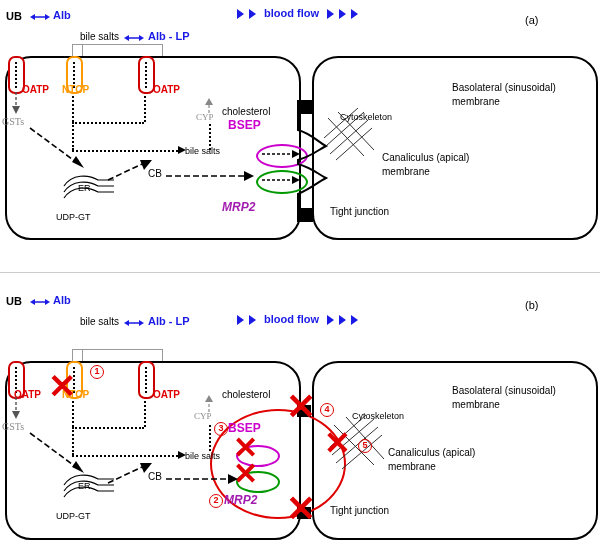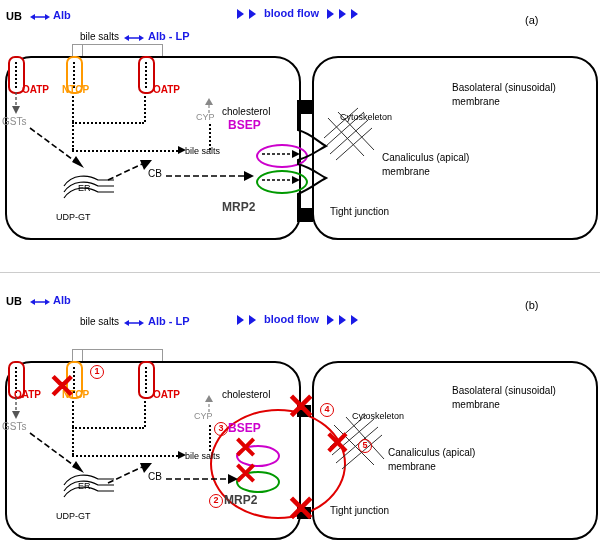--- a/index.html
+++ b/index.html
@@ -7,23 +7,23 @@
   #root{position:relative;width:600px;height:551px;overflow:hidden;background:#fff;}
   .panel{position:absolute;left:0;width:600px;height:258px;}
   .p-a{top:0;}
   .p-b{top:285px;}
   .cellbox{position:absolute;border:2px solid #000;border-radius:26px;background:#fff;}
   .lbl{position:absolute;white-space:nowrap;font-size:10px;color:#000;}
   .bold{font-weight:bold;}
   .blue{color:#1a1ae6;}
   .orange{color:#ff9900;}
   .red{color:#e00000;}
-  .green{color:#404040;}
+  .green{color:#a21caf;font-style:italic;}
   .magenta{color:#cc00cc;}
-  .gray{color:#8c8c8c;}
+  .gray{color:#8c8c8c;font-family:Liberation Serif, serif;}
   .dotline{position:absolute;border-top:2px dotted #000;height:0;}
   .dotvert{position:absolute;border-left:2px dotted #000;width:0;}
   .thinline{position:absolute;border-top:1px solid #999;height:0;}
   .thinvert{position:absolute;border-left:1px solid #999;width:0;}
   .oval{position:absolute;border-radius:50%;}
   .transporter{position:absolute;width:13px;height:34px;border-radius:7px;background:#fff;}
   .transporter .slit{position:absolute;left:5px;top:4px;width:2px;height:26px;border-left:2px dotted #000;}
   .tp-red{border:2px solid #cc0000;}
   .tp-orange{border:2px solid #ff9900;}
   .blk{position:absolute;background:#000;}

